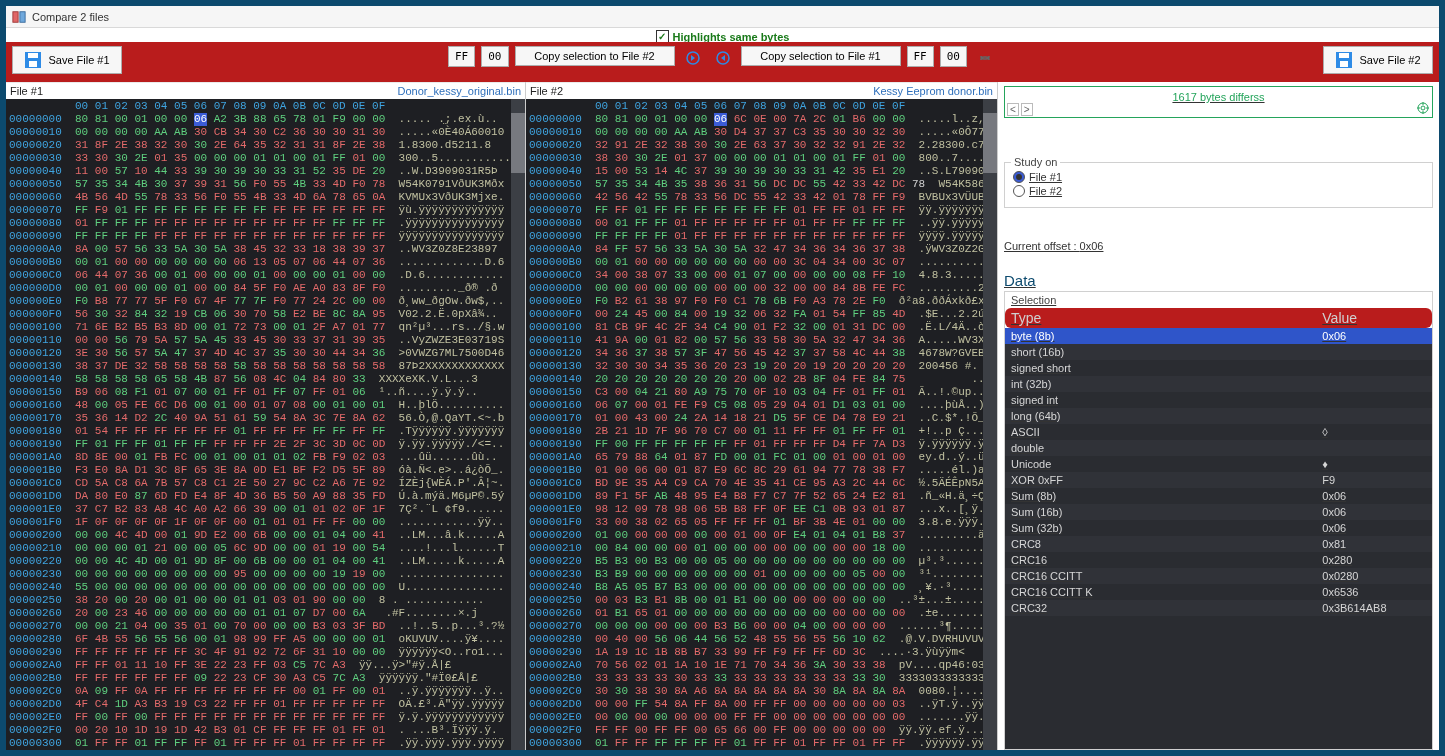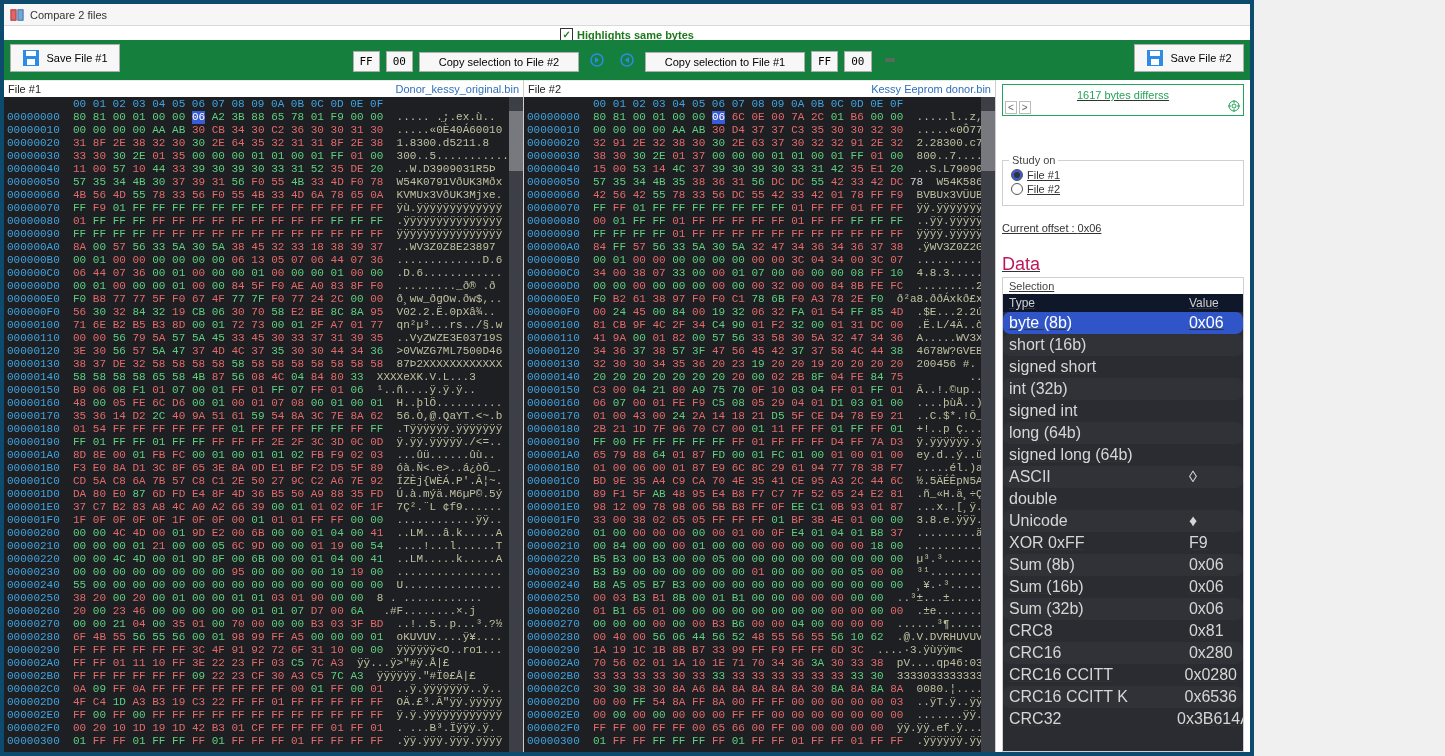--- a/index.html
+++ b/index.html
@@ -1,21 +1,21 @@
 <!DOCTYPE html>
 <html><head>
 <meta charset="utf-8">
 <style>
 * { margin: 0; padding: 0; box-sizing: border-box; }
 body { font-family: "Segoe UI", Tahoma, sans-serif; font-size: 11px; background: #f0f0f0; color: #333; overflow: hidden; }
-.window { display: flex; flex-direction: column; height: 756px; width: 1254px; background: #fff; border: 4px solid #0c4a6e; }
+.window { display: flex; flex-direction: column; height: 756px; width: 1445px; background: #fff; border: 6px solid #0c4a6e; }
 .titlebar { display: flex; align-items: center; padding: 3px 6px; background: #f6f6f6; border-bottom: 1px solid #d9d9d9; height: 22px; }
 .title-icon { width: 14px; height: 14px; margin-right: 6px; display: inline-block; }
 .title-icon svg { display: block; }
-.toolbar { display: flex; align-items: flex-end; padding: 4px 6px 8px; gap: 6px; background: #15803d; position: relative; }
+.toolbar { display: flex; align-items: flex-start; padding: 4px 6px 8px; gap: 6px; background: #b91c1c; position: relative; }
 .btn { background: #f7f7f7; border: 1px solid #adadad; padding: 3px 8px; cursor: pointer; font-size: 11px; }
 .btn-save { display: flex; align-items: center; gap: 6px; padding: 4px 10px; min-width: 110px; justify-content: center; }
 .btn-small { padding: 3px 6px; min-width: 24px; font-family: monospace; text-align: center; }
 .btn-copy { min-width: 160px; }
 .highlight-row { position: absolute; left: 0; right: 0; top: -14px; text-align: center; pointer-events: none; }
 .highlight-box { display: inline-flex; align-items: center; gap: 4px; color: #1a7a1a; font-weight: bold; pointer-events: auto; }
 .checkbox-icon { width: 13px; height: 13px; border: 1px solid #333; display: inline-flex; align-items: center; justify-content: center; background: #fff; font-size: 10px; }
 .save-icon { width: 18px; height: 18px; }
 .save-icon svg { display: block; }
 .spacer { flex: 1; }
@@ -42,29 +42,29 @@
 .diff-box { border: 1px solid #24a45b; padding: 4px 6px 14px; position: relative; }
 .diff-text { text-align: center; color: #24a45b; font-size: 11px; }
 .diff-nav { position: absolute; bottom: 1px; left: 2px; font-size: 10px; color: #666; display: flex; gap: 2px; align-items: center; }
 .diff-nav span { border: 1px solid #bbb; padding: 0 2px; cursor: pointer; }
 .diff-target { position: absolute; bottom: 3px; right: 3px; width: 12px; height: 12px; }
 .groupbox { border: 1px solid #d0d0d0; padding: 6px 8px 8px; position: relative; margin-top: 28px; }
 .groupbox > .legend { position: absolute; top: -7px; left: 6px; background: #fff; padding: 0 3px; color: #444; }
 .radio-row { display: flex; align-items: center; gap: 4px; margin: 2px 0; }
 .radio-dot { width: 12px; height: 12px; border: 1px solid #555; border-radius: 50%; display: inline-flex; align-items: center; justify-content: center; }
 .radio-dot.sel::after { content: ""; width: 6px; height: 6px; background: #333; border-radius: 50%; display: block; }
-.current-offset { color: #333; }
+.current-offset { color: #333; margin-top: 16px; }
 .data-section { flex: 1; display: flex; flex-direction: column; }
-.data-head { color: #be185d; font-size: 18px; margin: 4px 0 2px; }
+.data-head { color: #0c4a6e; font-size: 15px; margin: 4px 0 2px; }
 .sel-box { flex: 1; border: 1px solid #d0d0d0; display: flex; flex-direction: column; }
 .sel-title { padding: 2px 6px; color: #444; }
-.grid-head { display: flex; background: #0f172a; color: #d0d0d0; font-size: 12px; }
+.grid-head { display: flex; background: #b91c1c; color: #d0d0d0; font-size: 14px; border-radius: 6px; }
 .grid-head div { padding: 2px 6px; }
 .grid-body { flex: 1; background: #2a2c31; color: #d6d6d6; overflow-y: auto; }
-.grid-row { display: flex; font-size: 16px; border-radius: 7px; }
+.grid-row { display: flex; font-size: 11px; }
 .grid-row:nth-child(even) { background: #303238; }
 .grid-row.sel { background: #2f55c9; color: #fff; }
 .grid-row div { padding: 2px 6px; }
 .col-type { width: 70%; }
 .col-val { width: 30%; margin-left: 43px; }
 .icon-btn { width: 24px; height: 24px; border: 1px solid #adadad; background: #f7f7f7; display: inline-flex; align-items: center; justify-content: center; cursor: pointer; }
 </style>
 </head>
 <body>
 
@@ -326,24 +326,20 @@
               </div>
               <div class="grid-row">
                 <div class="col-type">signed int</div>
                 <div class="col-val"></div>
               </div>
               <div class="grid-row">
                 <div class="col-type">long (64b)</div>
                 <div class="col-val"></div>
               </div>
               <div class="grid-row">
-                <div class="col-type">signed long (64b)</div>
-                <div class="col-val"></div>
-              </div>
-              <div class="grid-row">
                 <div class="col-type">ASCII</div>
                 <div class="col-val">◊</div>
               </div>
               <div class="grid-row">
                 <div class="col-type">double</div>
                 <div class="col-val"></div>
               </div>
               <div class="grid-row">
                 <div class="col-type">Unicode</div>
                 <div class="col-val">♦</div>

